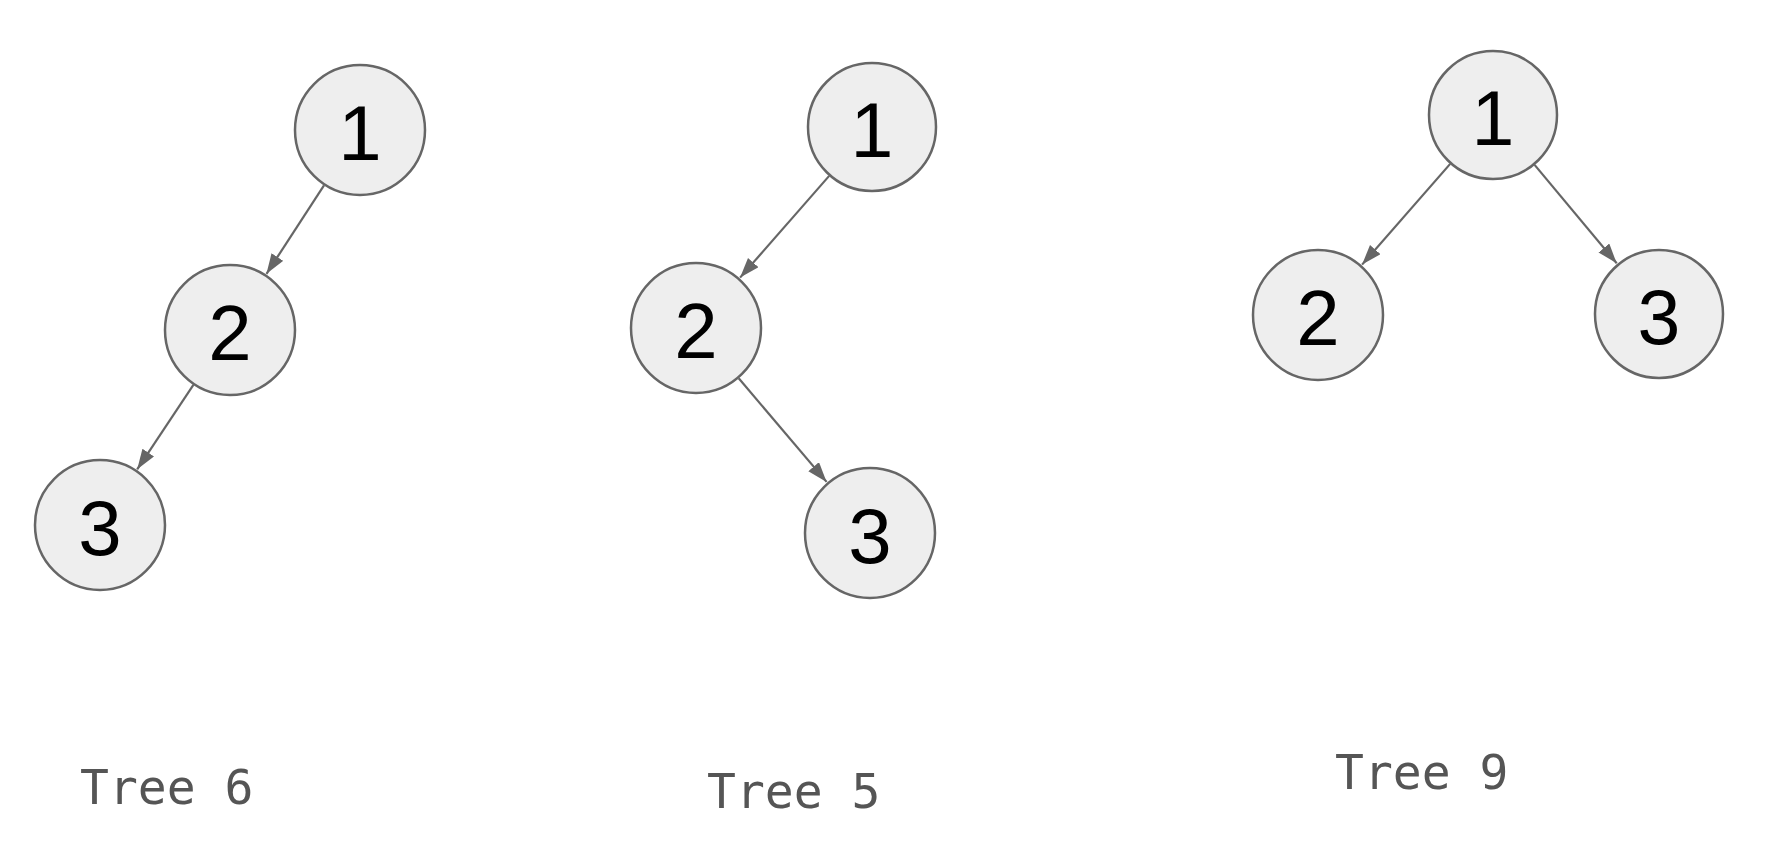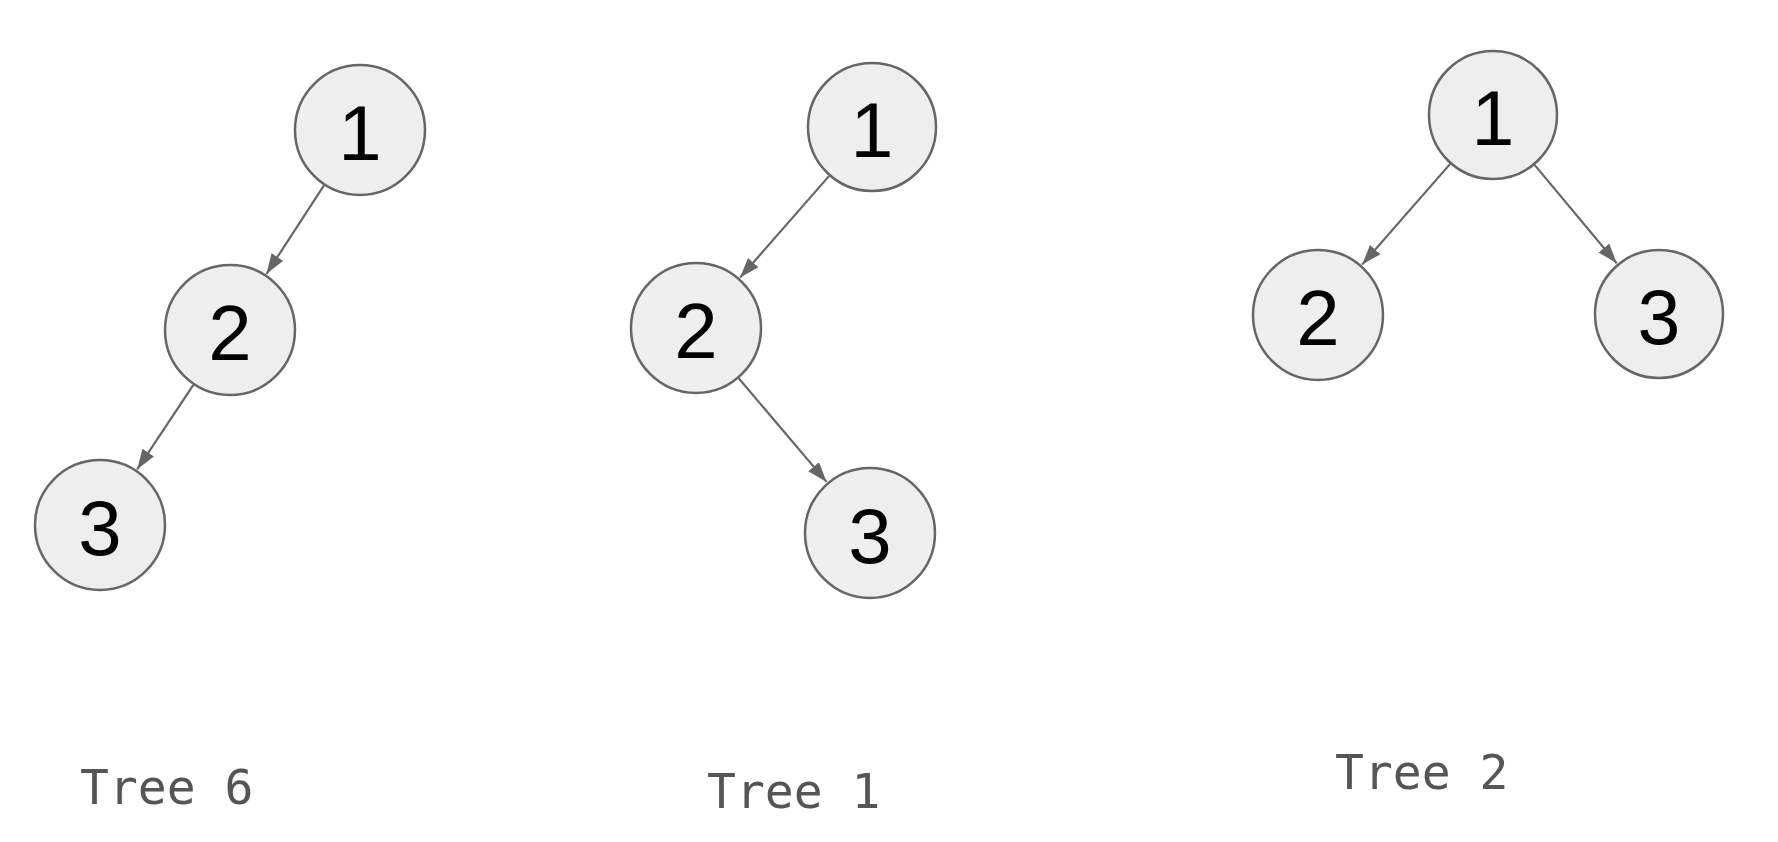--- a/index.html
+++ b/index.html
@@ -75,24 +75,24 @@
       </g>
   </svg>
 
   <div class="caption" style="left: 80px; top: 642px; color: rgb(85, 85, 85);">
     <div>Tree 6</div>
     
     
   </div>
 
   <div class="caption" style="left: 707px; top: 646px; color: rgb(85, 85, 85);">
-    <div>Tree 1</div>
+    <div>Tree 5</div>
     
     
   </div>
 
   <div class="caption" style="left: 1335px; top: 627px; color: rgb(85, 85, 85);">
-    <div>Tree 2</div>
+    <div>Tree 9</div>
     
     
   </div>
 
 </div>
 
 </body></html>

